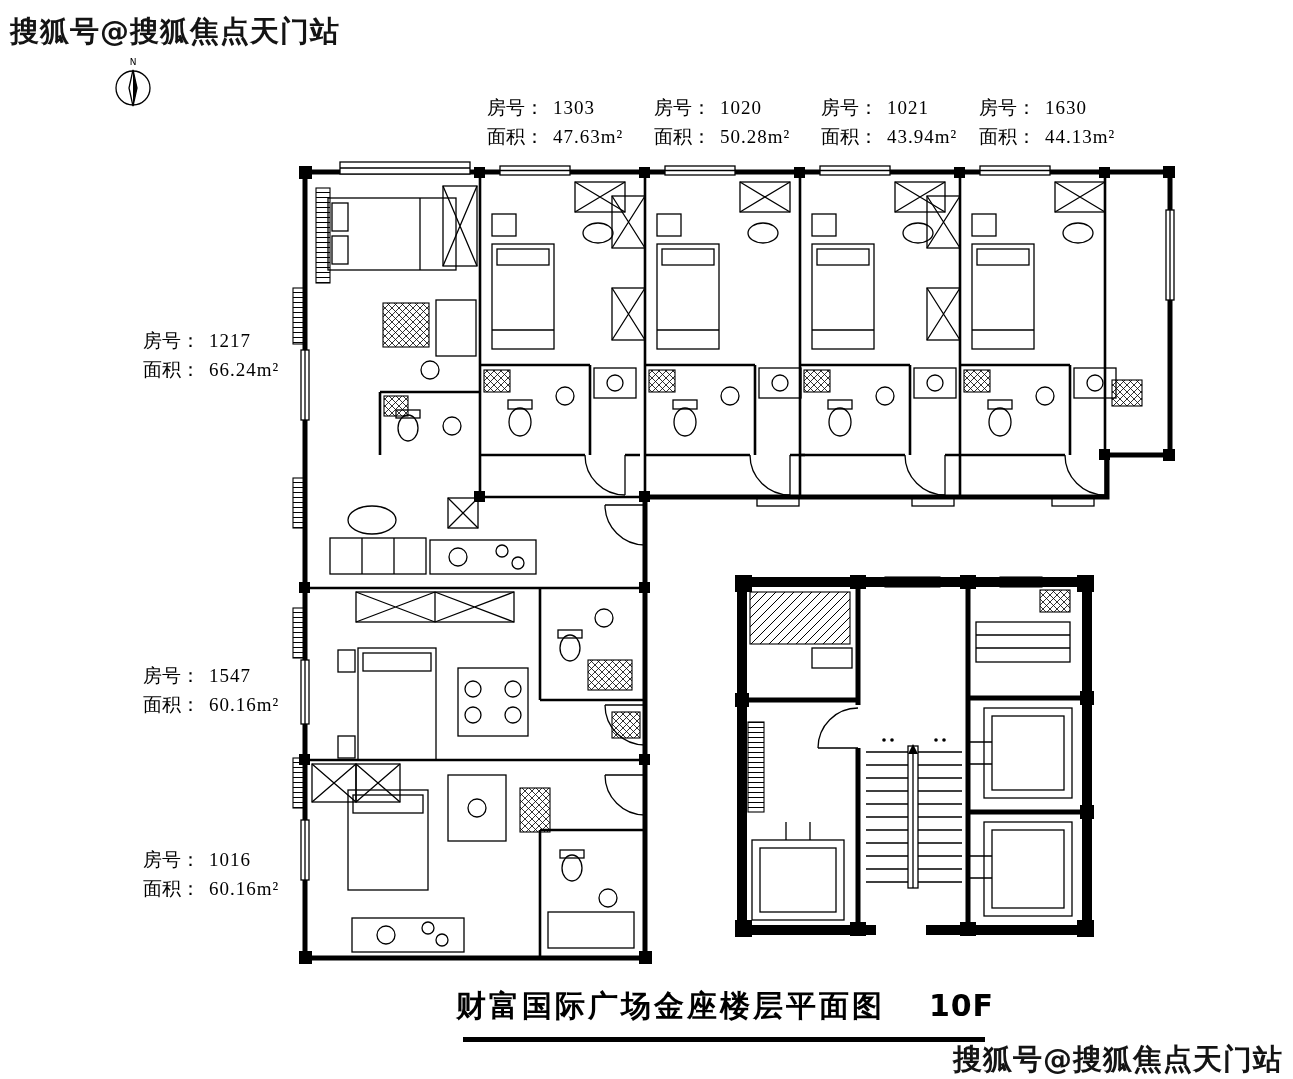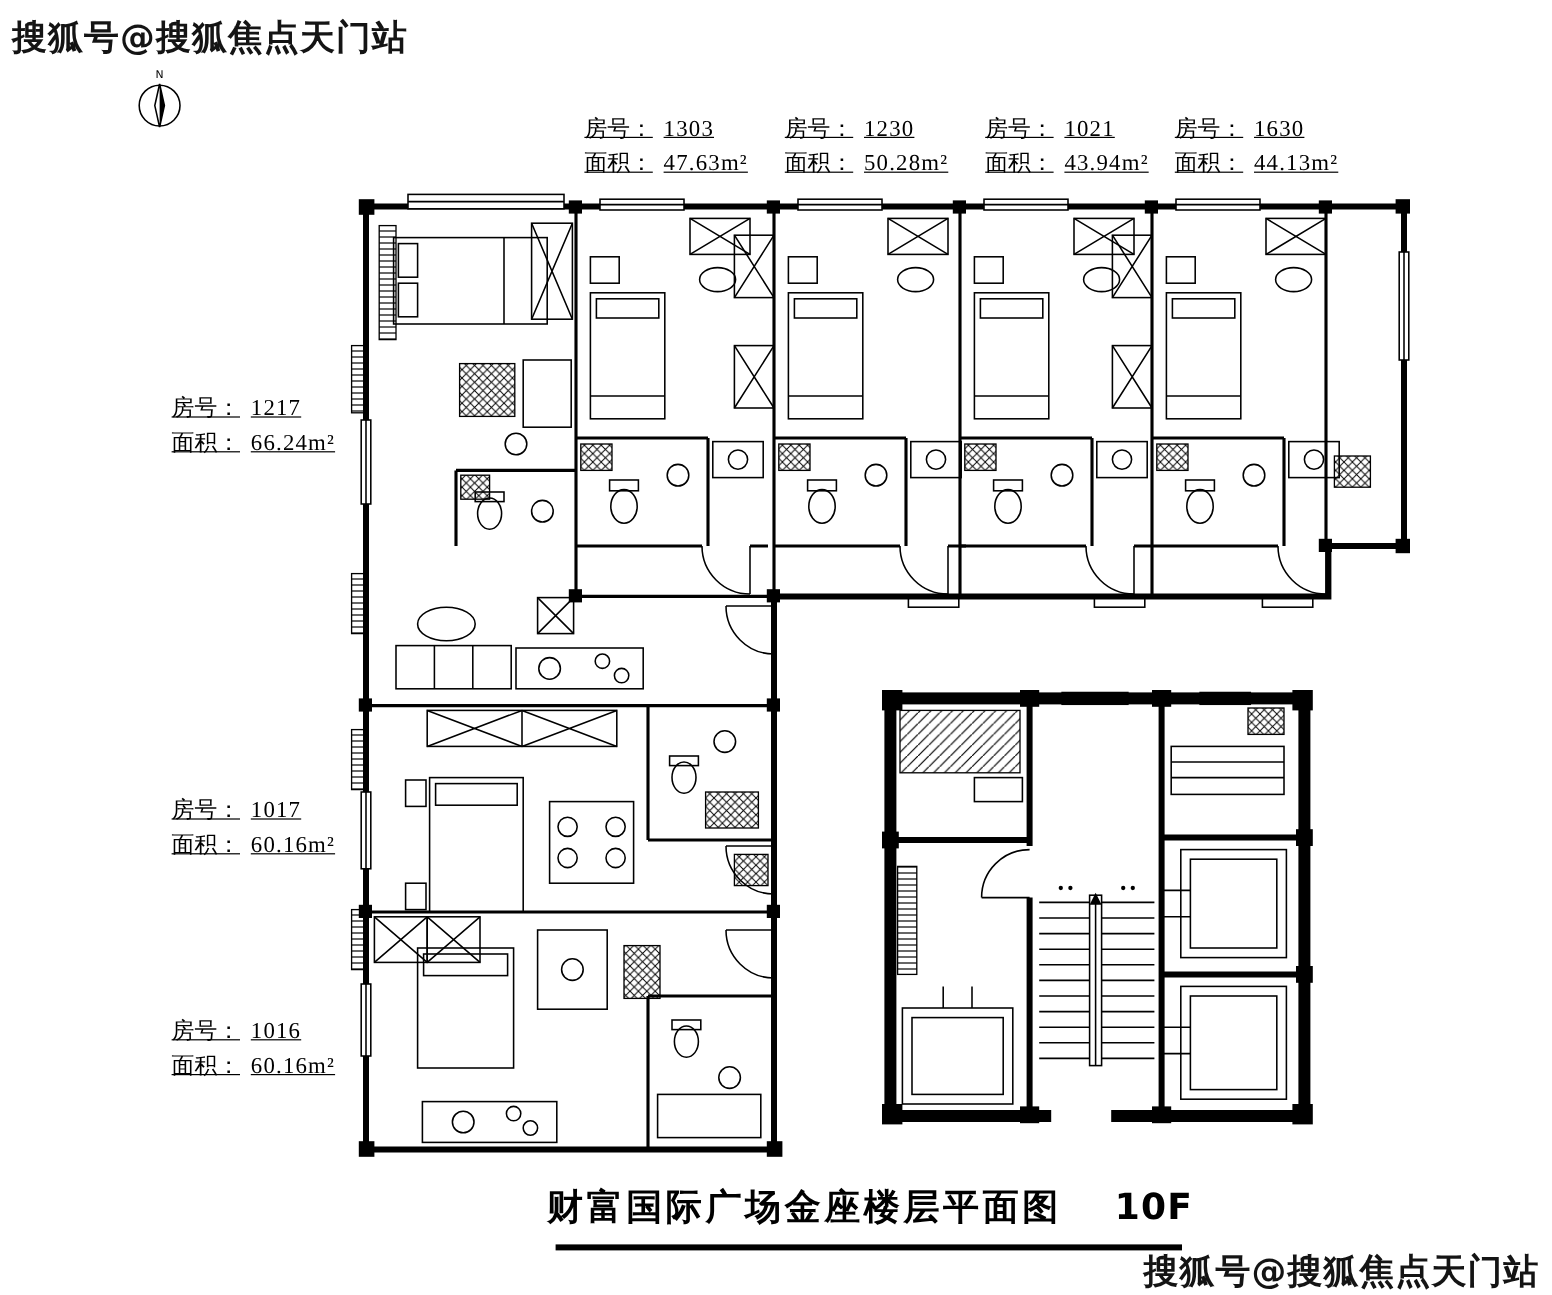--- a/index.html
+++ b/index.html
@@ -7,21 +7,21 @@
     font-family:"DejaVu Sans","Liberation Sans",sans-serif; }
   .page { position:relative; width:1293px; height:1079px; background:#fff; overflow:hidden; }
 
   .watermark { position:absolute; font-weight:bold; font-size:29px; color:#141414;
     letter-spacing:1px; white-space:nowrap; }
   .wm-top { left:10px; top:12px; }
   .wm-bottom { right:10px; top:1040px; }
 
   .unit-label { position:absolute; font-size:19px; color:#000; line-height:29px;
     white-space:nowrap; font-family:"Liberation Serif","DejaVu Serif",serif; }
-  .unit-label .row { display:flex;text-decoration:underline; }
+  .unit-label .row { display:flex; }
   .unit-label .val { margin-left:9px; letter-spacing:1px; }
 
   svg.plan { position:absolute; left:0; top:0; }
   svg.plan text { font-family:"DejaVu Sans",sans-serif; fill:#000; }
 
   .w  { stroke:#000; stroke-width:5;   fill:none; }
   .m  { stroke:#000; stroke-width:2.6; fill:none; }
   .t  { stroke:#000; stroke-width:1.3; fill:none; }
   .tf { stroke:#000; stroke-width:1.3; fill:#fff; }
   .blk { fill:#000; stroke:none; }
@@ -292,21 +292,21 @@
         <span class="val">1303</span>
       </div>
     <div class="row">
         <span>面积：</span>
         <span class="val">47.63m²</span>
       </div>
   </div>
   <div class="unit-label" style="left:654px;top:93px">
     <div class="row">
         <span>房号：</span>
-        <span class="val">1230</span>
+        <span class="val">1020</span>
       </div>
     <div class="row">
         <span>面积：</span>
         <span class="val">50.28m²</span>
       </div>
   </div>
   <div class="unit-label" style="left:821px;top:93px">
     <div class="row">
         <span>房号：</span>
         <span class="val">1021</span>
@@ -332,21 +332,21 @@
         <span class="val">1217</span>
       </div>
     <div class="row">
         <span>面积：</span>
         <span class="val">66.24m²</span>
       </div>
   </div>
   <div class="unit-label" style="left:143px;top:661px">
     <div class="row">
         <span>房号：</span>
-        <span class="val">1017</span>
+        <span class="val">1547</span>
       </div>
     <div class="row">
         <span>面积：</span>
         <span class="val">60.16m²</span>
       </div>
   </div>
   <div class="unit-label" style="left:143px;top:845px">
     <div class="row">
         <span>房号：</span>
         <span class="val">1016</span>

